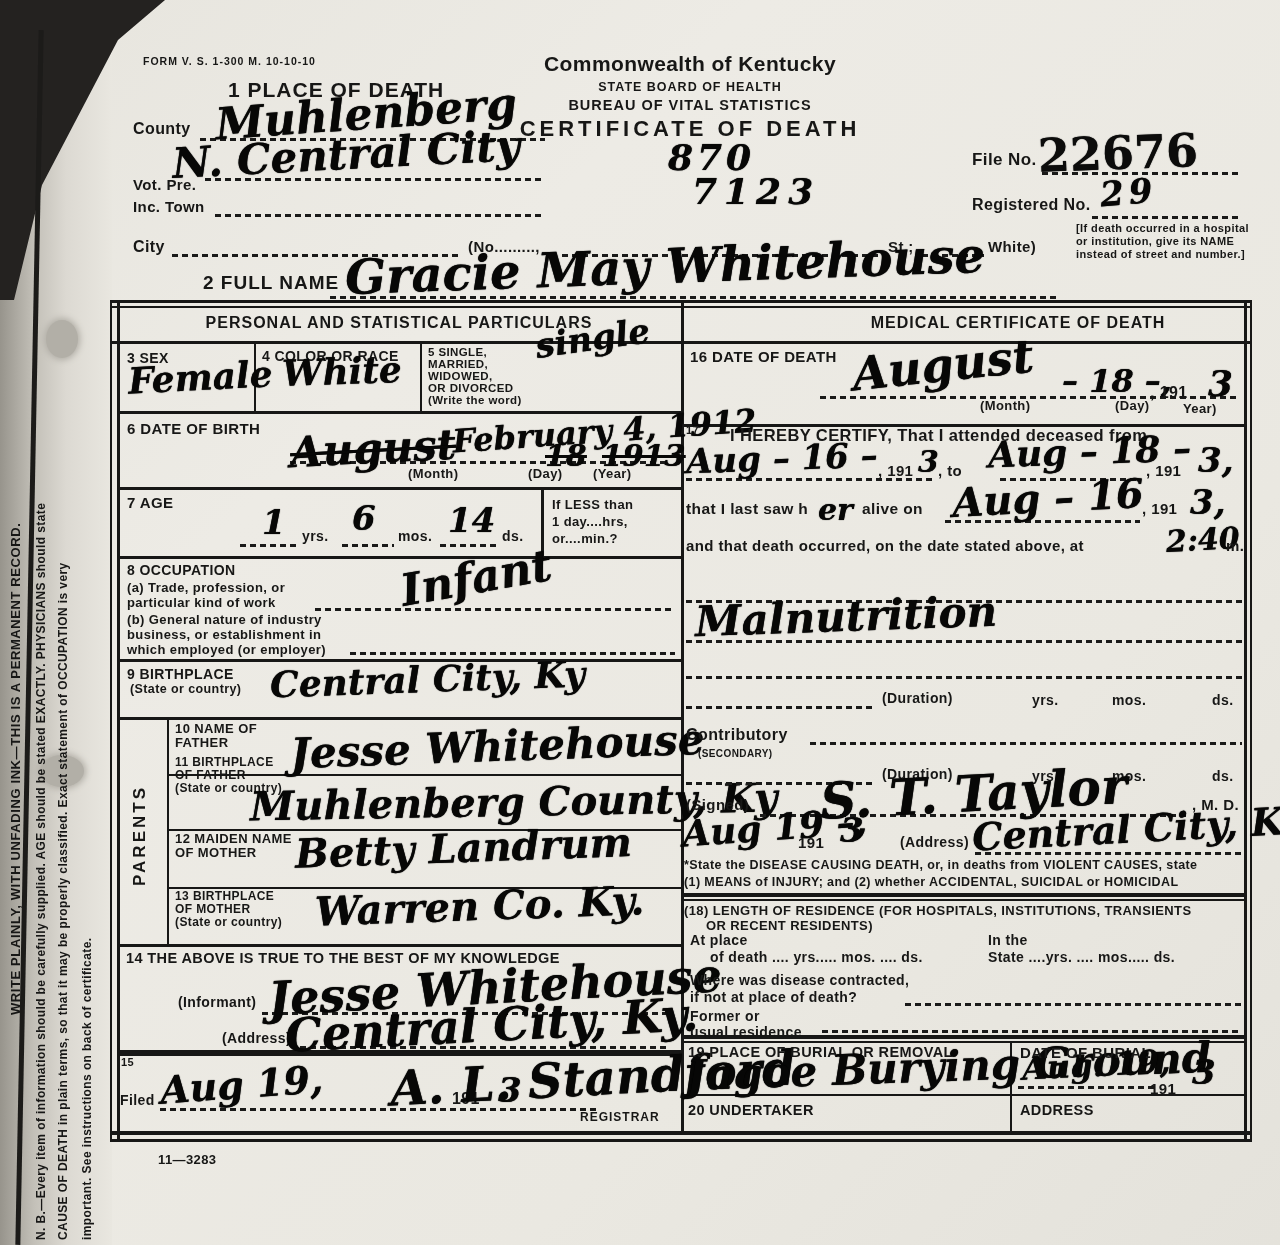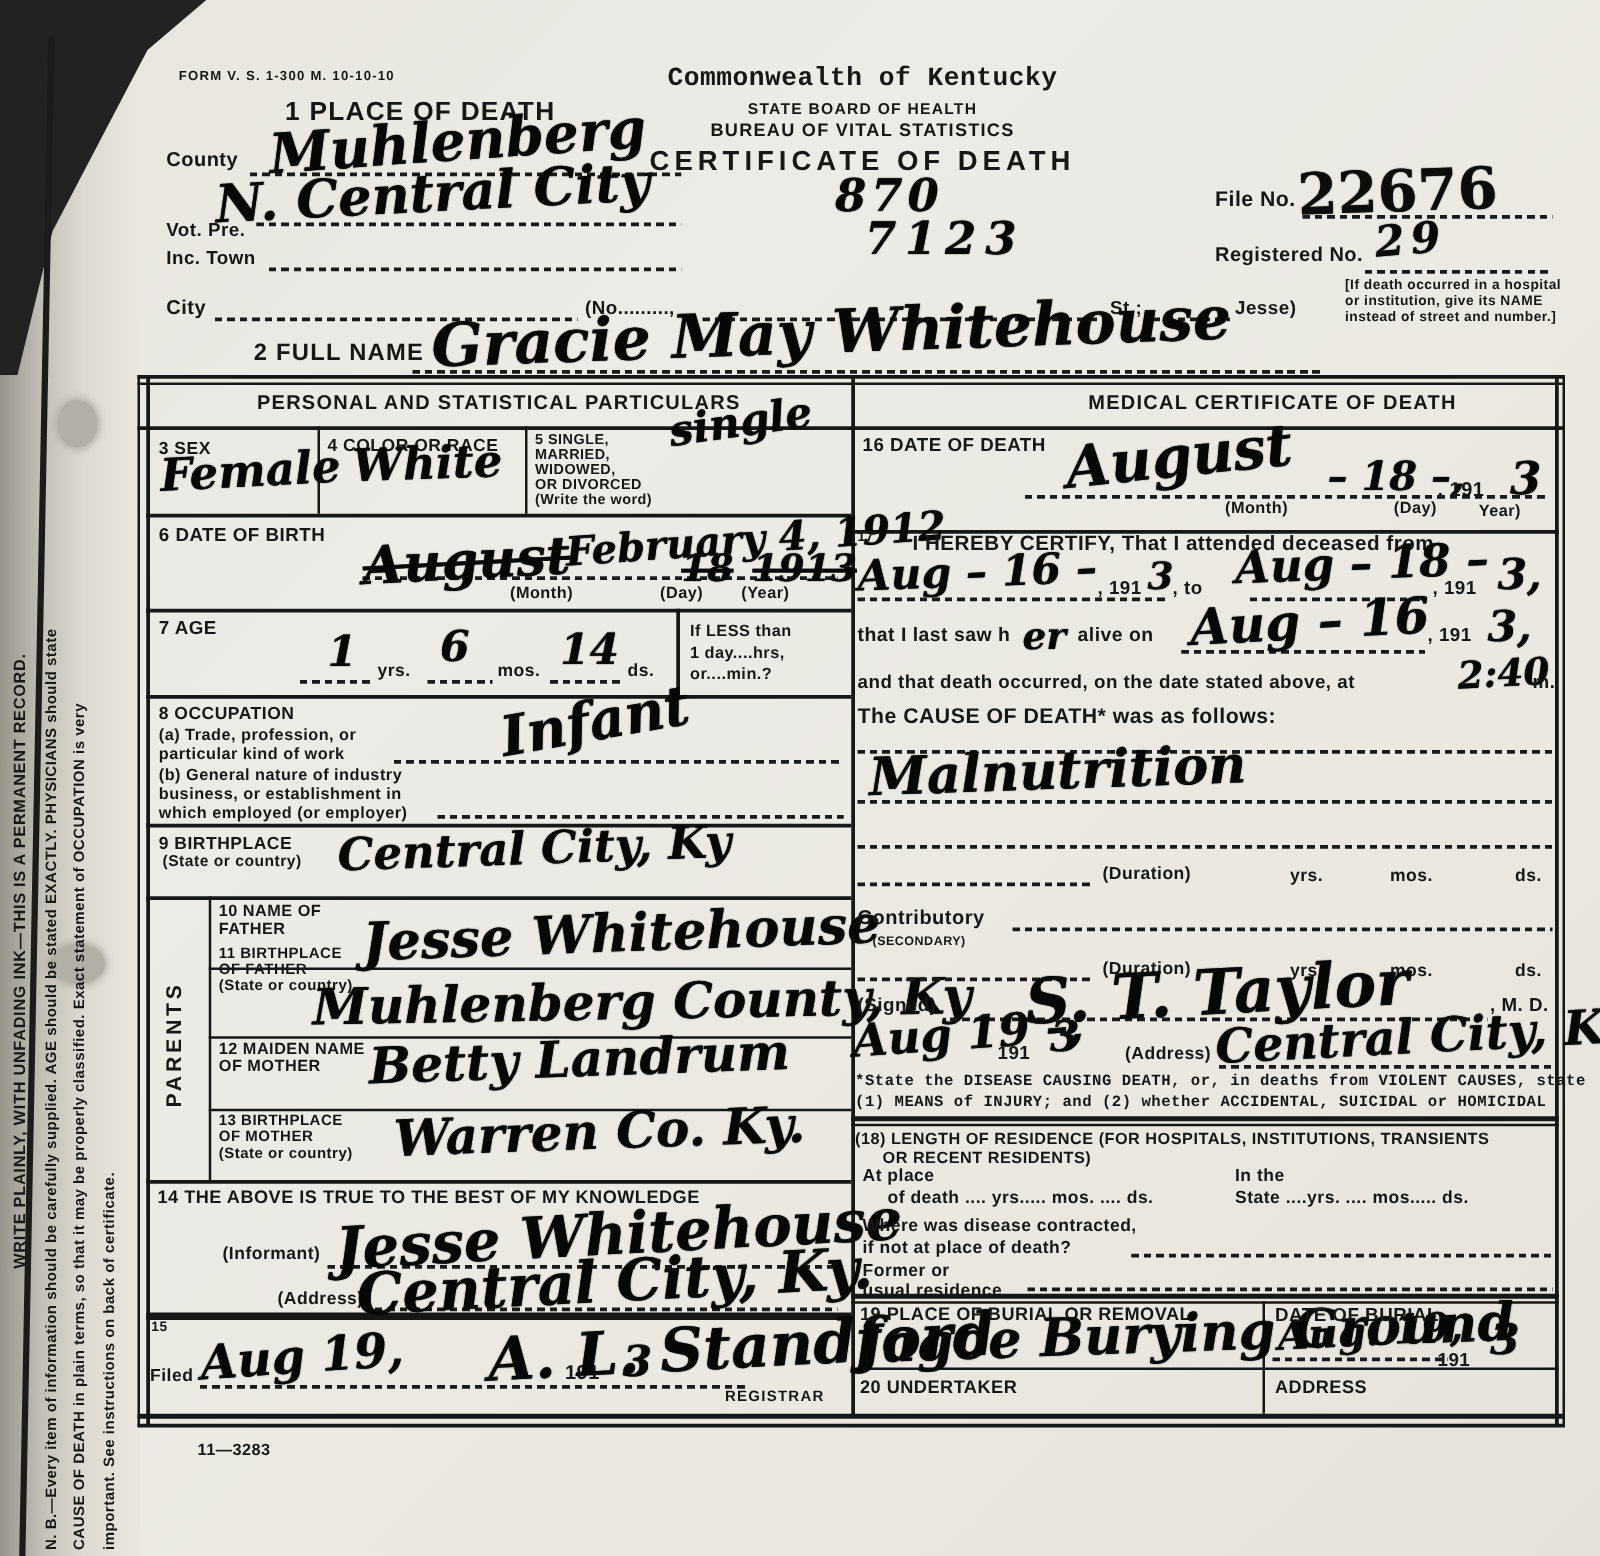--- a/index.html
+++ b/index.html
@@ -10,21 +10,21 @@
   .corner-dark{position:absolute;left:0;top:0;width:190px;height:300px;background:#242220;
                clip-path:polygon(0 0,165px 0,118px 40px,42px 185px,14px 300px,0 300px);}
   .left-shade{position:absolute;left:0;top:0;width:112px;height:1245px;
               background:linear-gradient(90deg,#97948c 0px,#c3c0b8 34px,#dcd9d2 66px,#e9e7e0 100%);}
   .left-scanline{position:absolute;left:27px;top:30px;width:5px;height:1215px;background:#1c1b19;transform:rotate(1.1deg);}
   .blob{position:absolute;background:#b2afa7;border-radius:50%;box-shadow:0 0 6px 2px #b2afa7;}
   .hl{position:absolute;background:#171716;}
   .vl{position:absolute;background:#171716;}
   .dot{position:absolute;height:3px;background-image:repeating-linear-gradient(90deg,#1a1a19 0 6px,transparent 6px 10px);}
   .p{position:absolute;font-weight:bold;white-space:nowrap;color:#171716;letter-spacing:.4px;}
-  .ser{font-family:Liberation Mono, monospace;}
+  .ser{font-family:Liberation Sans, sans-serif;}
   .hw{position:absolute;font-family:"DejaVu Serif",serif;font-style:italic;font-weight:bold;
       color:#070706;white-space:nowrap;text-shadow:0 0 1px #000;}
   .stamp{position:absolute;font-family:"DejaVu Serif",serif;font-weight:bold;color:#0c0c0b;
          white-space:nowrap;text-shadow:0 0 1px #000;}
   .strike{text-decoration:line-through;text-decoration-thickness:3px;}
   .rot{transform-origin:0 0;transform:rotate(-90deg);}
   .ctr{text-align:center;}
 </style>
 </head>
 <body>
@@ -55,21 +55,21 @@
 
   <div class="p" style="left:133px;top:198px;font-size:15px;">Inc. Town</div>
   <div class="dot" style="left:215px;top:214px;width:330px;"></div>
 
   <div class="p" style="left:133px;top:238px;font-size:16px;">City</div>
   <div class="dot" style="left:172px;top:254px;width:290px;"></div>
   <div class="p" style="left:468px;top:238px;font-size:15px;">(No.........,</div>
   <div class="dot" style="left:562px;top:254px;width:320px;"></div>
   <div class="p" style="left:888px;top:238px;font-size:15px;">St.;</div>
   <div class="dot" style="left:922px;top:254px;width:62px;"></div>
-  <div class="p" style="left:988px;top:238px;font-size:15px;">Jesse)</div>
+  <div class="p" style="left:988px;top:238px;font-size:15px;">White)</div>
 
   <div class="p ser ctr" style="left:500px;top:52px;width:380px;font-size:21px;">Commonwealth of Kentucky</div>
   <div class="p ctr" style="left:500px;top:80px;width:380px;font-size:12.5px;letter-spacing:1px;">STATE BOARD OF HEALTH</div>
   <div class="p ctr" style="left:500px;top:97px;width:380px;font-size:14.5px;letter-spacing:1px;">BUREAU OF VITAL STATISTICS</div>
   <div class="p ctr" style="left:490px;top:116px;width:400px;font-size:22px;letter-spacing:4px;">CERTIFICATE OF DEATH</div>
 
   <div class="hw" style="left:668px;top:136px;font-size:36px;letter-spacing:4px;">870</div>
   <div class="hw" style="left:692px;top:170px;font-size:36px;letter-spacing:7px;">7123</div>
 
   <div class="p" style="left:972px;top:150px;font-size:17px;">File No.</div>
@@ -255,21 +255,20 @@
   <div class="p" style="left:862px;top:500px;font-size:15.5px;">alive on</div>
   <div class="dot" style="left:945px;top:520px;width:195px;"></div>
   <div class="hw" style="left:952px;top:474px;font-size:40px;transform:rotate(-3deg);">Aug – 16</div>
   <div class="p" style="left:1142px;top:500px;font-size:15px;">, 191</div>
   <div class="hw" style="left:1190px;top:482px;font-size:34px;">3,</div>
 
   <div class="p" style="left:686px;top:537px;font-size:15px;">and that death occurred, on the date stated above, at</div>
   <div class="hw" style="left:1166px;top:522px;font-size:30px;transform:rotate(-3deg);">2:40</div>
   <div class="p" style="left:1226px;top:537px;font-size:15px;">m.</div>
 
-  <div class="p" style="left:686px;top:563px;font-size:17px;">The CAUSE OF DEATH* was as follows:</div>
   <div class="dot" style="left:686px;top:600px;width:556px;"></div>
   <div class="hw" style="left:695px;top:592px;font-size:42px;transform:rotate(-2deg);">Malnutrition</div>
   <div class="dot" style="left:686px;top:640px;width:556px;"></div>
   <div class="dot" style="left:686px;top:676px;width:556px;"></div>
   <div class="dot" style="left:686px;top:706px;width:188px;"></div>
   <div class="p" style="left:882px;top:690px;font-size:14px;">(Duration)</div>
   <div class="p" style="left:1032px;top:692px;font-size:14px;">yrs.</div>
   <div class="p" style="left:1112px;top:692px;font-size:14px;">mos.</div>
   <div class="p" style="left:1212px;top:692px;font-size:14px;">ds.</div>
 

